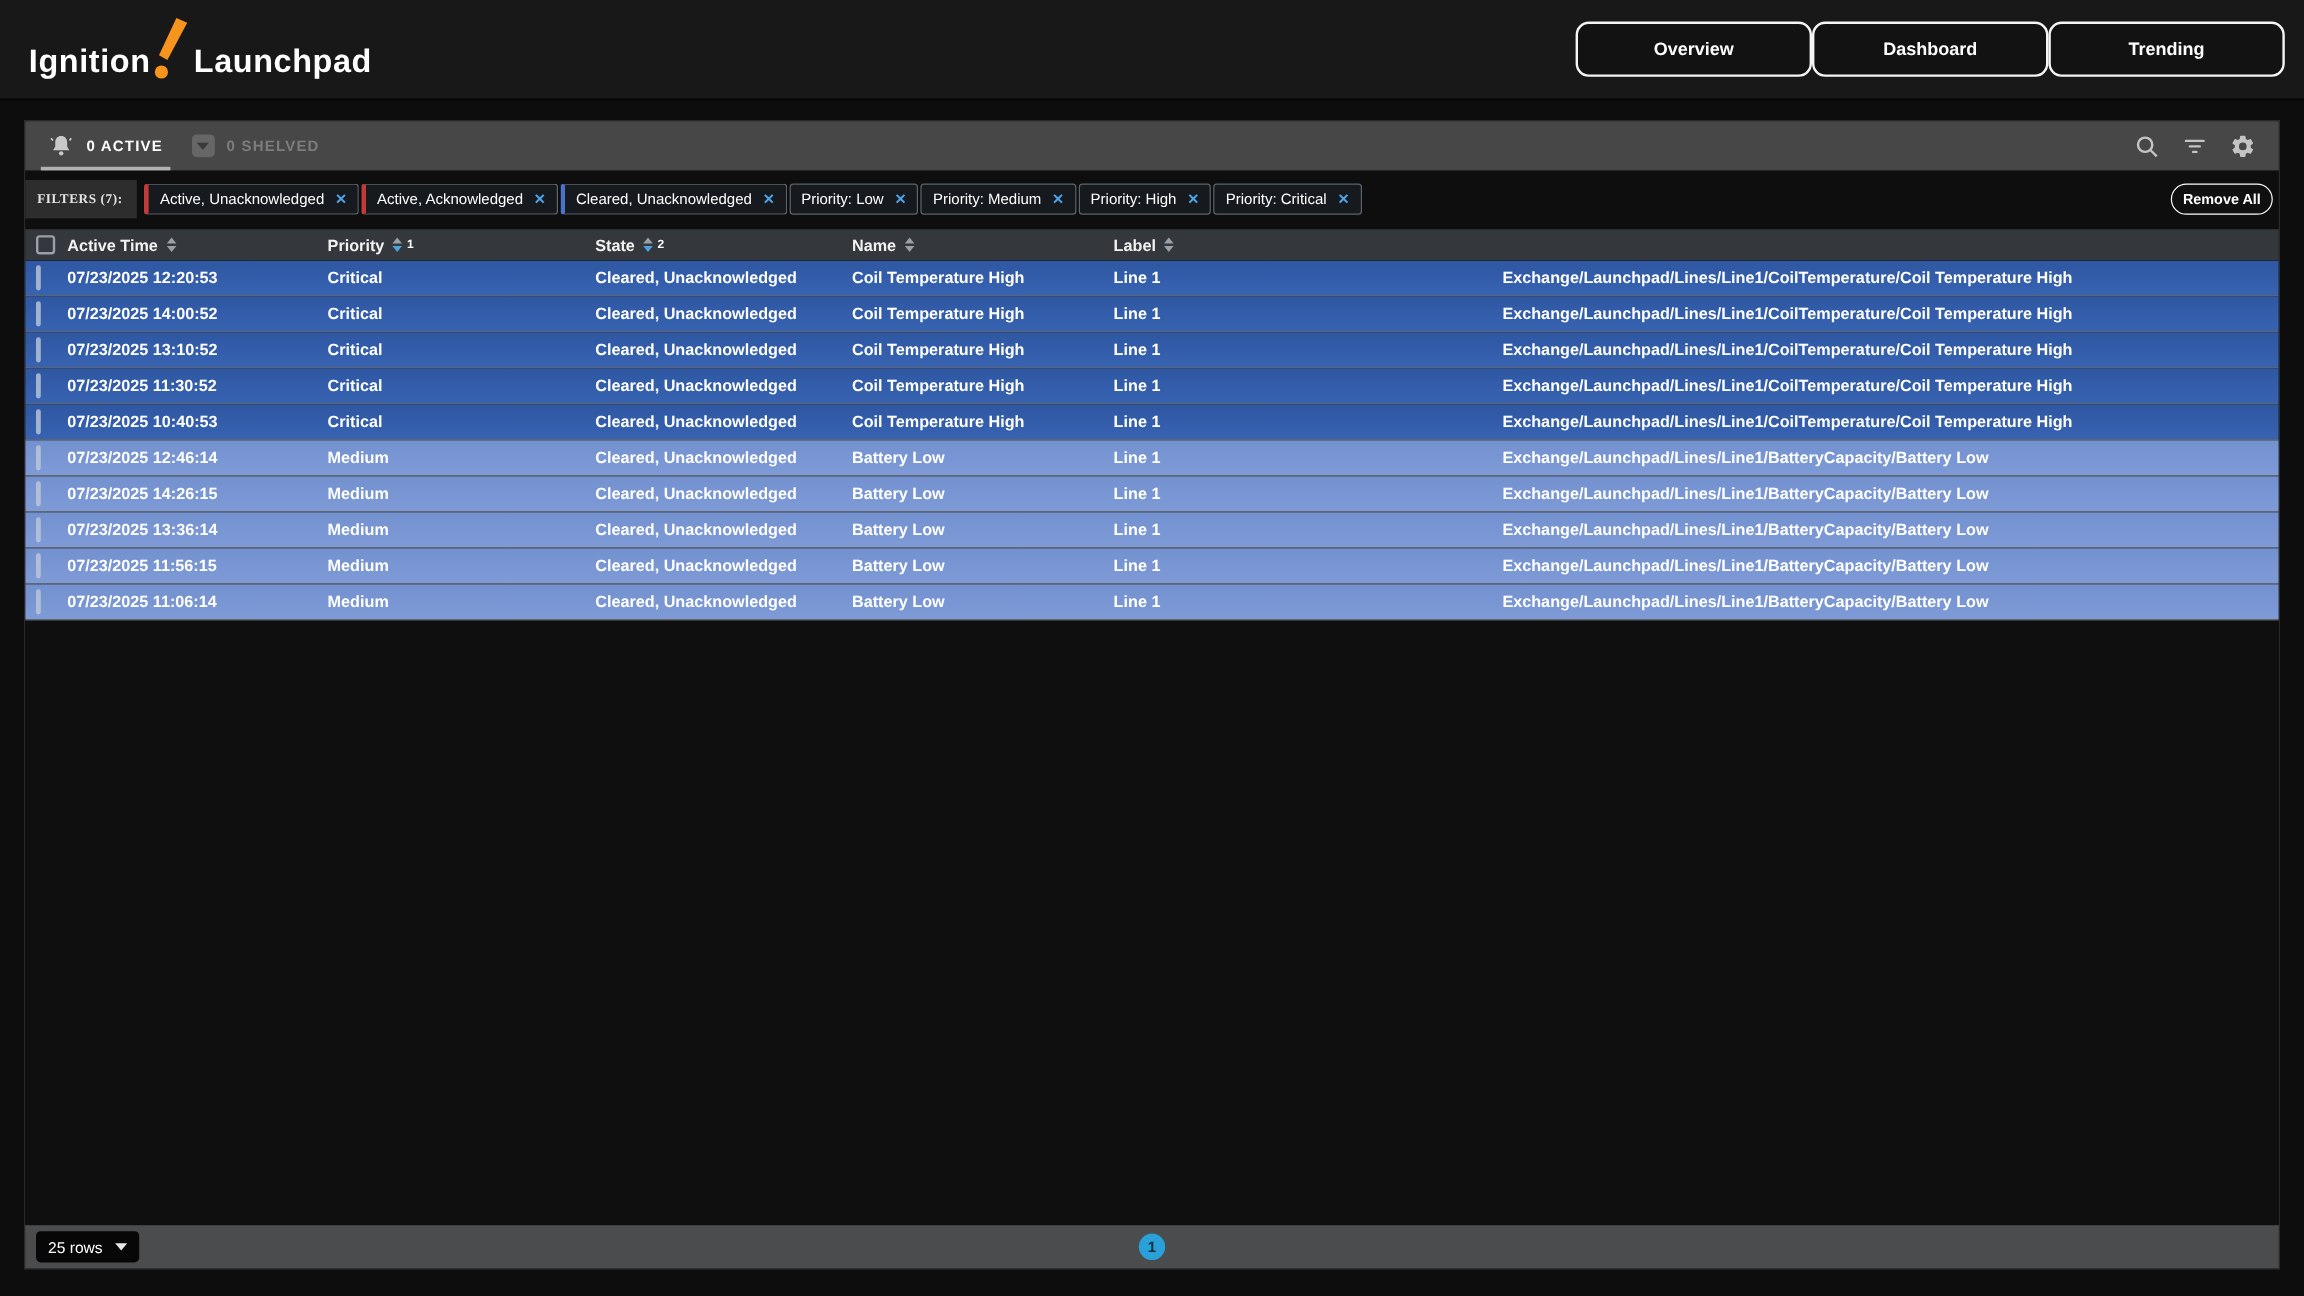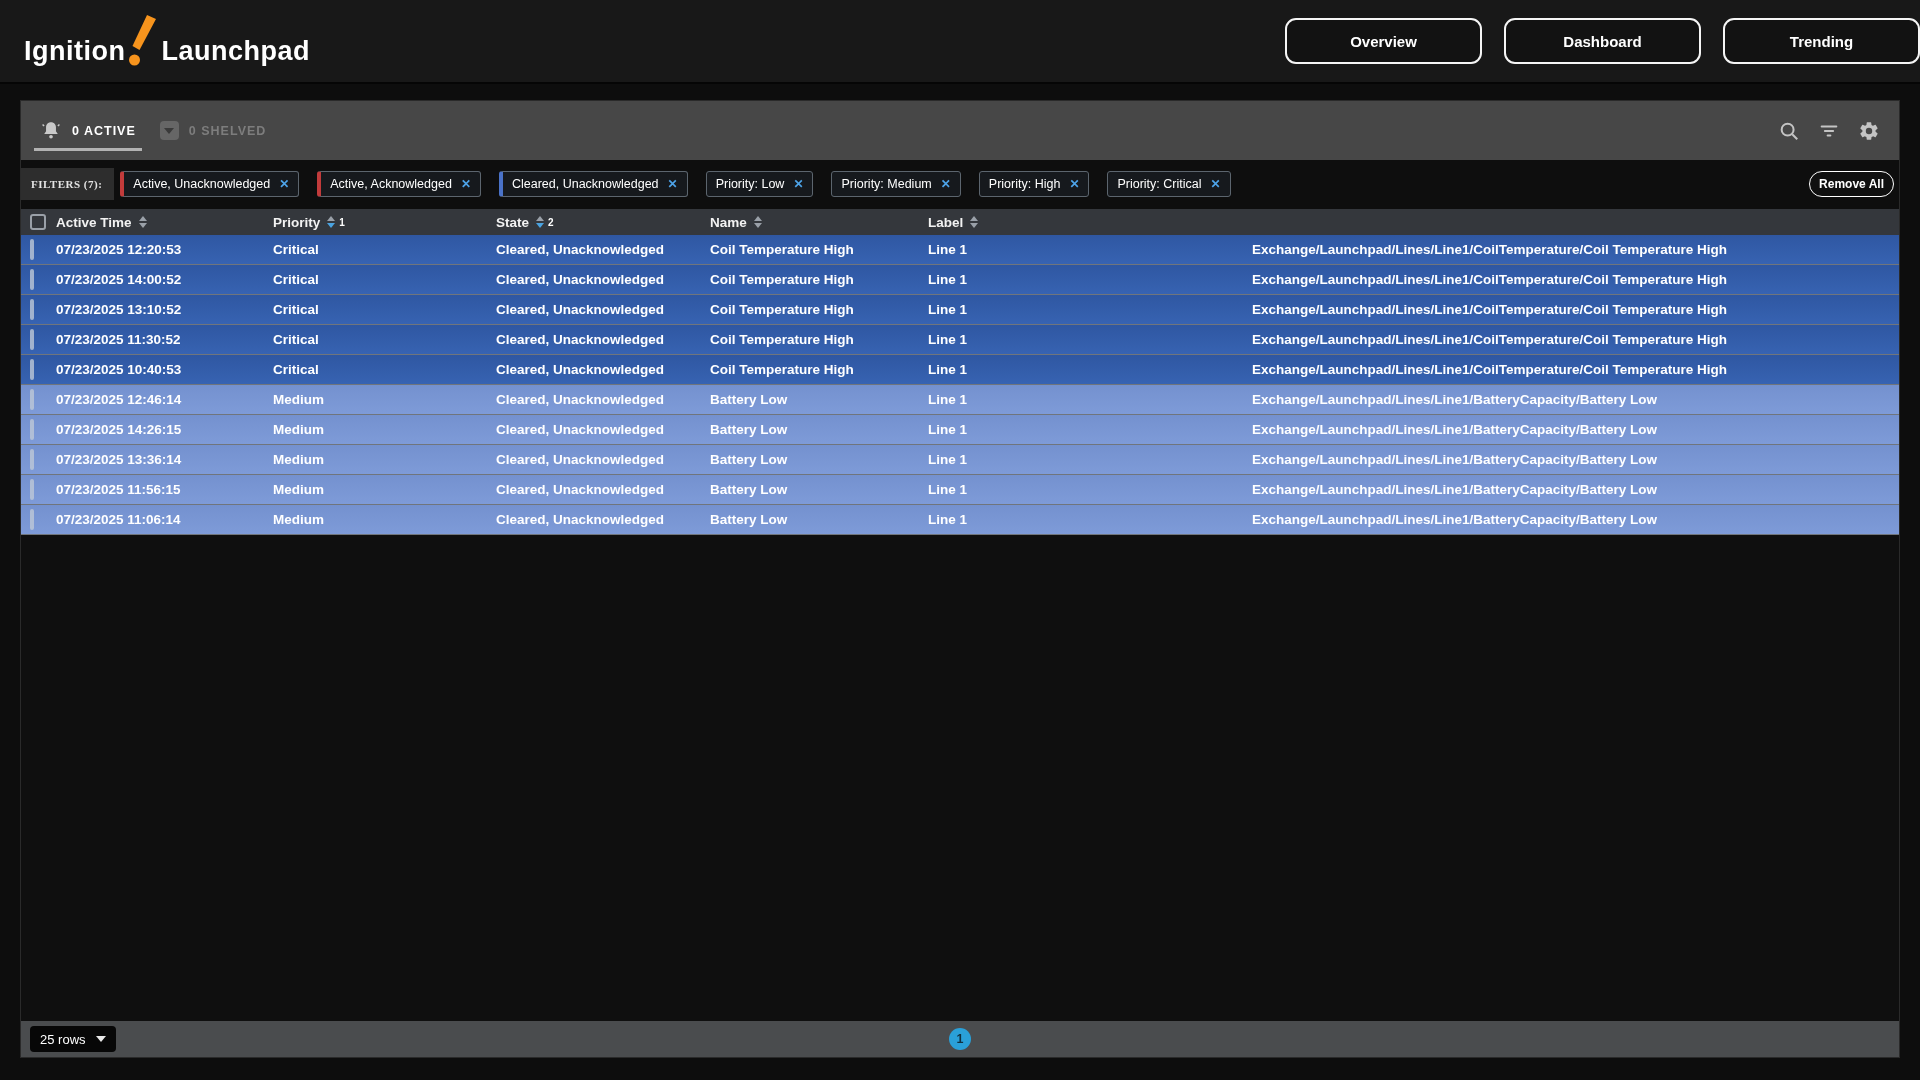--- a/index.html
+++ b/index.html
@@ -5,54 +5,54 @@
   * { margin:0; padding:0; box-sizing:border-box; }
   html,body { width:1920px; height:1080px; background:#0d0d0d; overflow:hidden;
               font-family:"Liberation Sans", sans-serif; }
 
   
   .topbar { height:84px; background:#181818; border-bottom:2px solid #050505;
             display:flex; align-items:center; }
   .logo { display:flex; align-items:flex-end; margin-left:24px; color:#fff;
           font-size:27px; font-weight:600; letter-spacing:0.5px; }
   .logo .spark { width:30px; height:52px; margin:0 4px 0 2px; }
-  .nav { margin-left:auto; display:flex; gap:22px; }
+  .nav { margin-left:auto; margin-right:16px; display:flex; }
   .nav-btn { width:197px; height:46px; border:2px solid #f5f5f5; border-radius:11px;
              background:#121212; color:#fff; font-size:15px; font-weight:700;
              font-family:"Liberation Sans", sans-serif; cursor:pointer;
              display:flex; align-items:center; justify-content:center; }
   .nav-btn.active { background:#4fc29b; border-color:#54bcc4; color:#0c211b; }
 
   
   .panel { margin:16px 20px 0 20px; height:958px; background:#0e0e0e;
            border:1px solid #2a2a2a; display:flex; flex-direction:column; }
 
   
-  .toolbar { height:59px; background:#474747; display:flex; align-items:center; flex:0 0 auto; }
+  .toolbar { height:41px; background:#474747; display:flex; align-items:center; flex:0 0 auto; }
   .tab { position:relative; height:41px; display:flex; align-items:center; gap:10px;
          padding:0 12px; cursor:pointer; }
   .tab:first-child { margin-left:7px; }
   .tab-label { font-size:12.5px; font-weight:700; letter-spacing:1px; color:#fff; }
   .tab.inactive .tab-label { color:#7d7d7d; }
   .tab.active::after { content:""; position:absolute; left:6px; right:6px; bottom:0;
                        height:3px; background:#b2b2b2; }
   .bell-svg { width:22px; height:22px; }
   .shelf-icon { width:19px; height:19px; background:#666; border-radius:4px;
                 display:flex; align-items:center; justify-content:center; }
   .shelf-icon i { width:0; height:0; border-left:5px solid transparent;
                   border-right:5px solid transparent; border-top:6px solid #3a3a3a; }
   .toolbar-icons { margin-left:auto; margin-right:18px; display:flex; align-items:center; gap:16px; }
   .tool-icon { width:24px; height:24px; cursor:pointer; display:flex; align-items:center; justify-content:center; }
 
   
   .filters-row { height:32px; margin-top:8px; display:flex; align-items:center; flex:0 0 auto; }
   .filters-label { background:#2d2d2d; color:#e3e3e3; height:32px; padding:0 12px 0 10px;
                    display:flex; align-items:center; font-size:11px; font-weight:700;
                    letter-spacing:0.5px; flex:0 0 auto;font-family:Liberation Serif, serif; }
-  .chips { display:flex; align-items:center; gap:18px; margin-left:6px; flex:1; }
+  .chips { display:flex; align-items:center; gap:2px; margin-left:6px; flex:1; }
   .chip { display:flex; align-items:center; background:#16191d; border:1px solid #5c656e;
           border-radius:3px; height:26px; padding:0 9px; color:#fff; font-size:12.5px; }
   .chip.accented { border-left-width:4px; }
   .chip-x { margin-left:9px; color:#4da3e8; font-size:12px; font-weight:700; cursor:pointer; }
   .remove-all { margin-right:5px; background:#101010; border:1px solid #fff; border-radius:13px;
                 color:#fff; font-size:12px; font-weight:700; padding:5px 9px; cursor:pointer;
                 font-family:"Liberation Sans", sans-serif; flex:0 0 auto;margin-left:44px; }
 
   
   .grid-cols { display:grid; grid-template-columns:35px 217px 223px 214px 218px 324px 1fr; }

